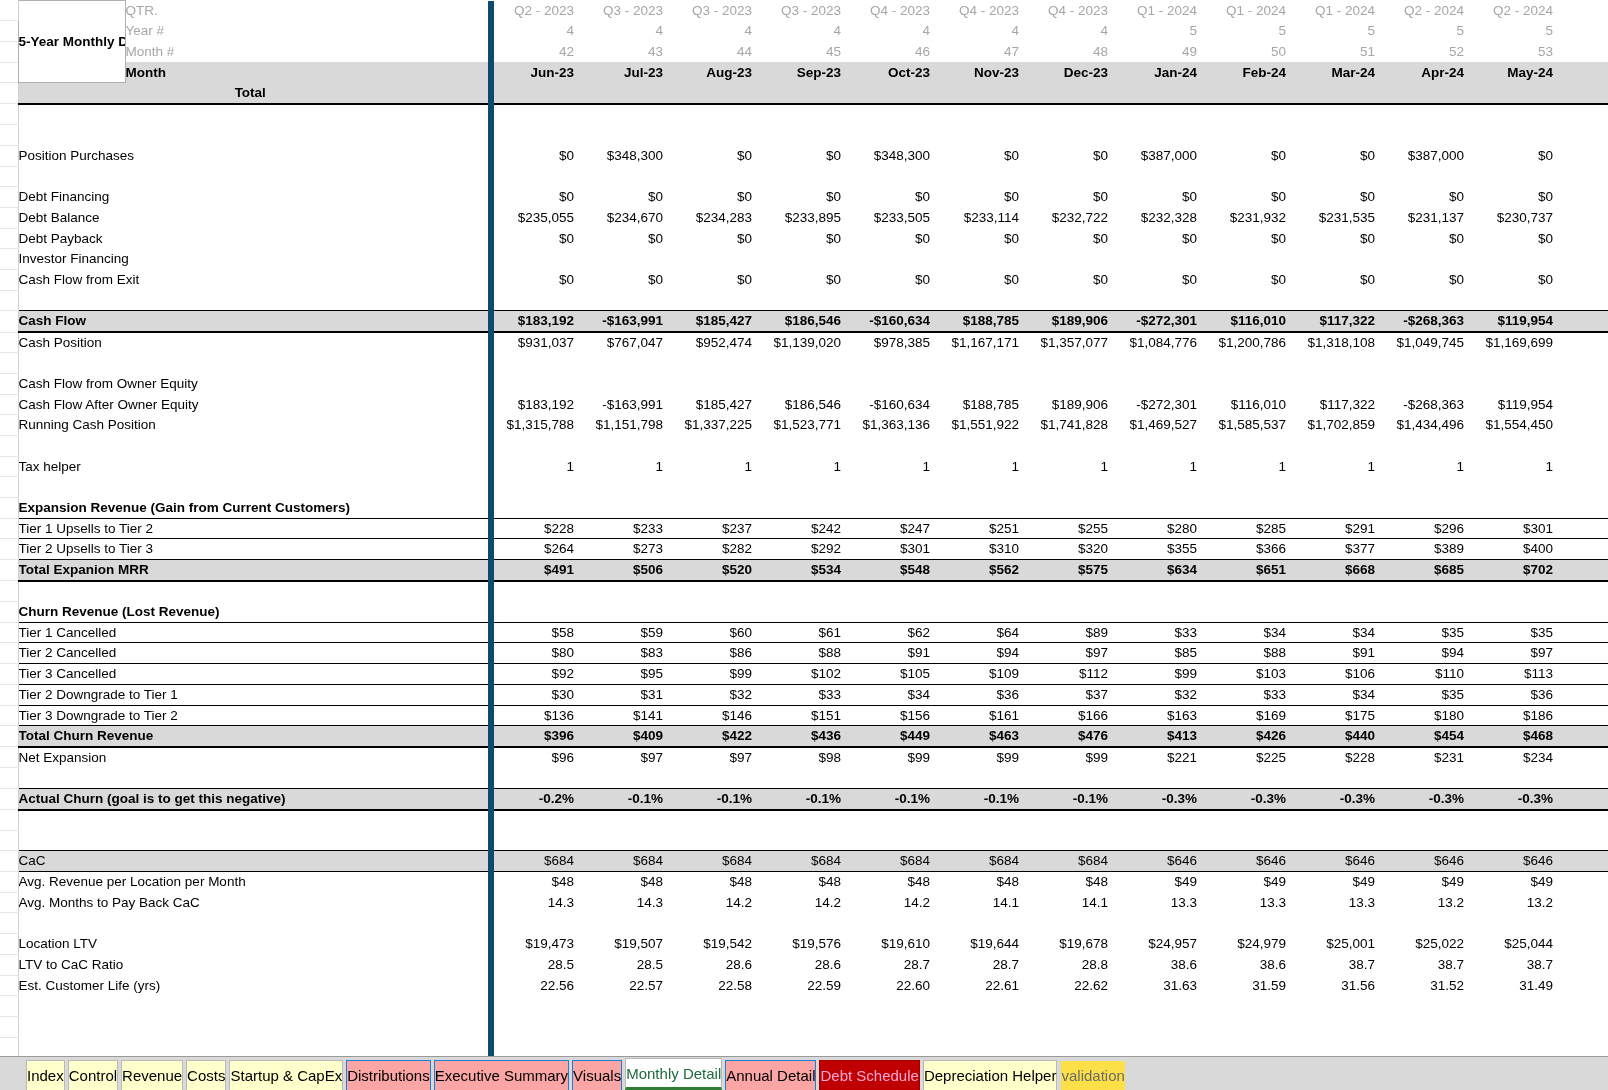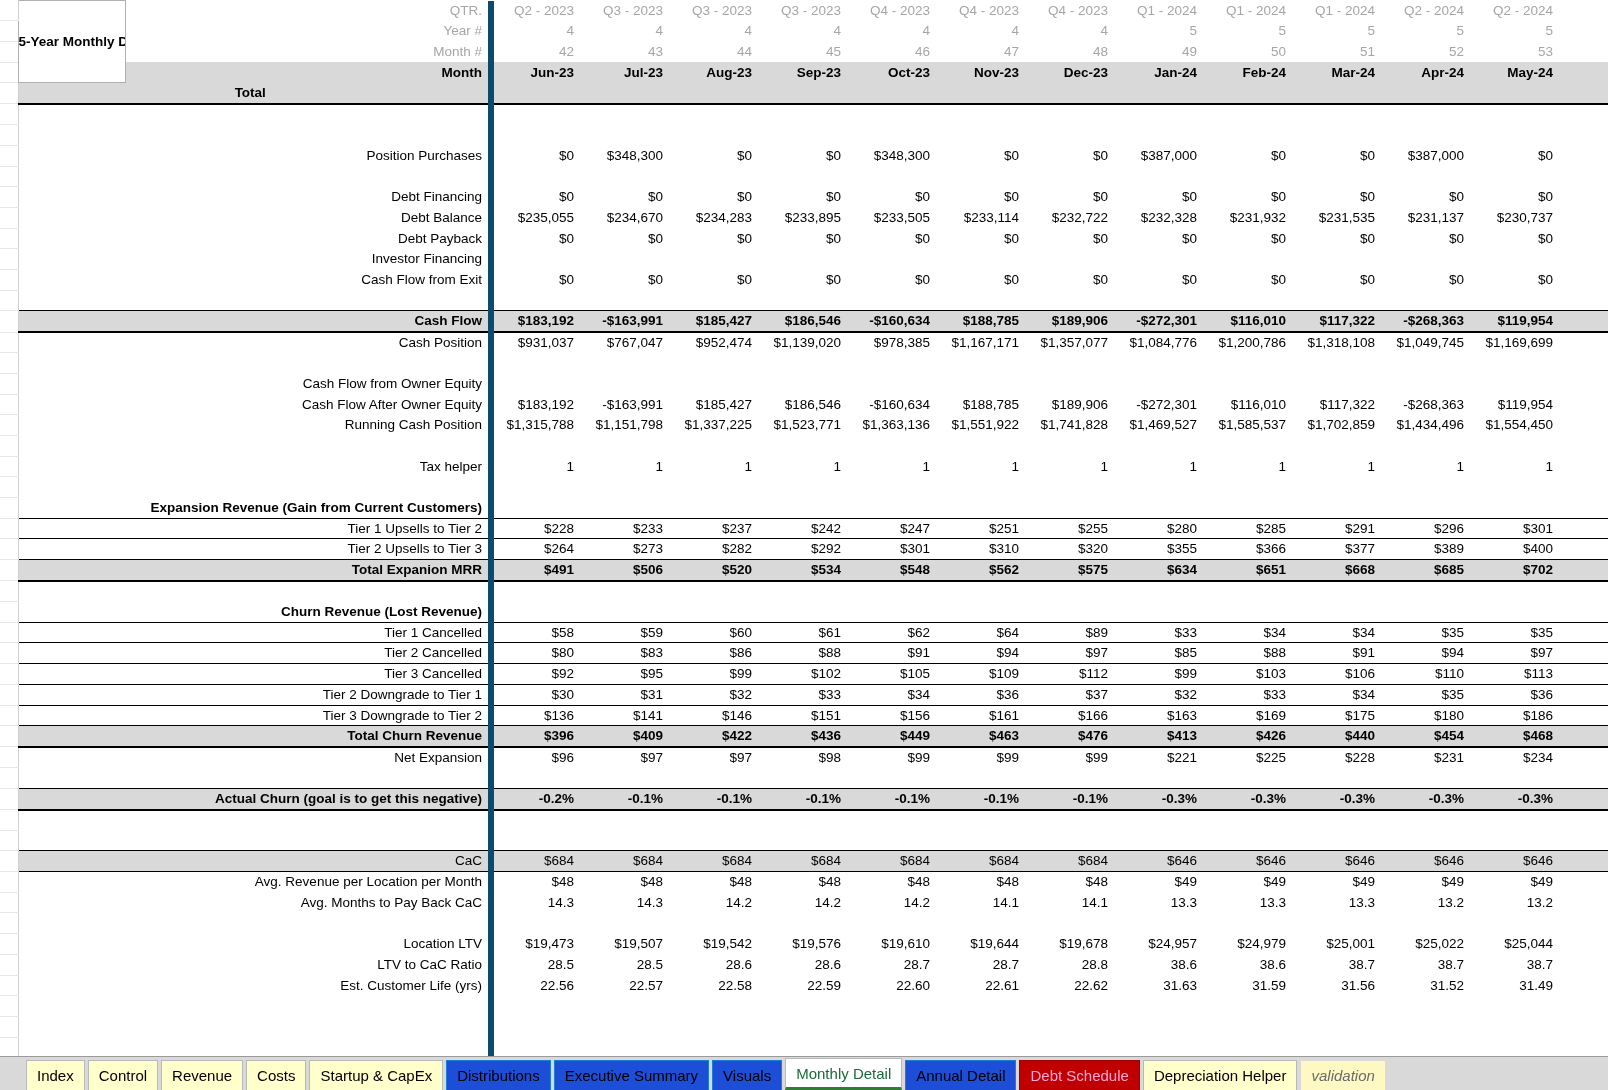--- a/index.html
+++ b/index.html
@@ -28,21 +28,21 @@
     vertical-align:middle;
     font-size:13.5px;
   }
   
   col.c-gut{width:18px;}
   col.c-ttl{width:107px;}
   col.c-lbl{width:366px;}
   col.c-val{width:89px;}
 
   td.gut{padding:0;border-right:1px solid #d0d0d0;border-bottom:1px solid #e6e6e6;background:#ffffff;}
-  td.lbl{text-align:right;padding-left:7px;padding-right:3px;}
+  td.lbl{text-align:left;padding-left:7px;padding-right:3px;}
   td.ttl{text-align:center;padding-left:7px;}
   td.val{text-align:right;padding-right:7px;}
 
   .hdr-muted{color:#a6a6a6;}
   .bold{font-weight:bold;}
   .gray{background:#d9d9d9;}
 
   
   .bt-thin{border-top:1px solid #000;}
   .bb-thin{border-bottom:1px solid #000;}
@@ -63,33 +63,33 @@
   #tabbar{
     position:absolute;left:0;bottom:0;width:1608px;height:34px;
     background:#d9d9d9;
     display:flex;align-items:flex-end;
     box-sizing:border-box;
     border-top:1px solid #9a9a9a;
   }
   .tabpad{width:26px;height:34px;}
   .tab{
     height:30px;line-height:30px;
-    padding:0 10px;margin-right:3px;
+    padding:0 0;margin-right:3px;
     font-size:15px;
     box-sizing:border-box;
     border-left:1px solid #b9b9b9;
     border-right:1px solid #b9b9b9;
     border-top:1px solid #b9b9b9;
     cursor:default;
     white-space:nowrap;
   }
   .tab.yellow{background:#ffffcc;color:#000;}
-  .tab.blue{background:#1d4ed8;color:#000;border-color:#1b7fd8;}
+  .tab.blue{background:#fca5a5;color:#000;border-color:#1b7fd8;}
   .tab.red{background:#c00000;color:#f9a8d4;border-color:#9c0000;}
-  .tab.plain{background:#fef9c3;color:#6b6b6b;border-color:#d9d9d9;font-style:italic;}
+  .tab.plain{background:#fde047;color:#6b6b6b;border-color:#d9d9d9;}
   .tab.active{
     background:#ffffff;color:#1b6b3a;font-weight:normal;
     border-bottom:3px solid #2e7d32;height:32px;line-height:29px;
   }
 </style>
 </head>
 <body>
 
 <div id="sheet">
   <table class="grid">

